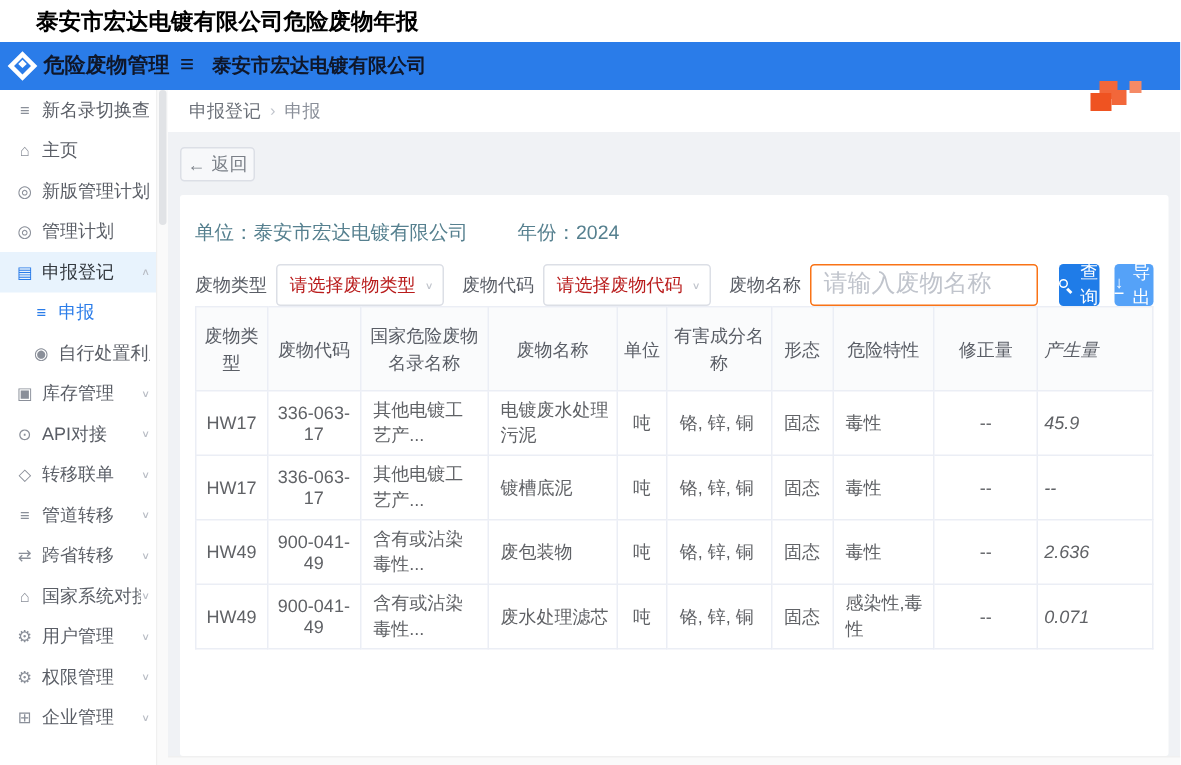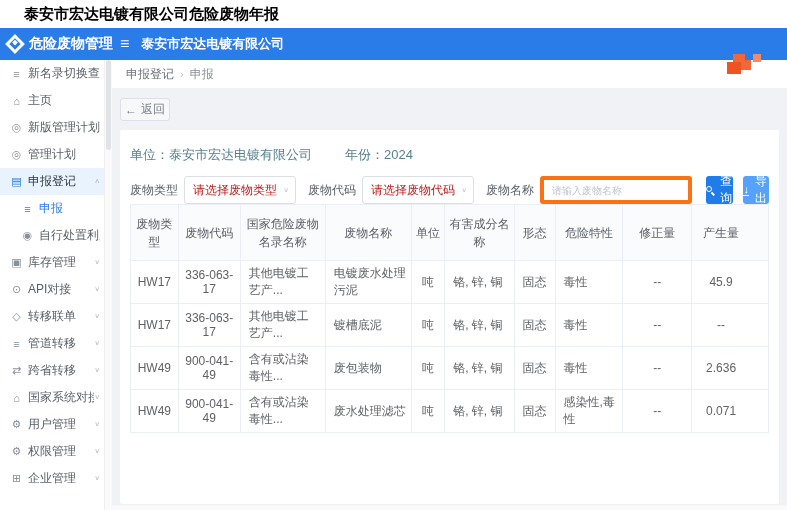--- a/index.html
+++ b/index.html
@@ -3,21 +3,21 @@
 <meta charset="utf-8">
 <style>
   * { margin:0; padding:0; box-sizing:border-box; }
   body { font-family:"Liberation Sans","DejaVu Sans",sans-serif; background:#fff; }
   .canvas { position:relative; width:787px; height:510px; overflow:hidden; background:#fff; }
 
   
   .doc-title { height:28px; padding:5px 24px; font-size:15px; font-weight:bold; color:#000; }
 
   
-  .app-header { height:32px; background:#2a7ce9; display:flex; align-items:center; color:#ffffff; }
+  .app-header { height:32px; background:#2a7ce9; display:flex; align-items:center; color:#0f172a; }
   .brand { display:flex; align-items:center; width:110px; padding-left:8px; }
   .logo { position:relative; width:14px; height:14px; transform:rotate(45deg); border:3px solid #fff; margin-right:7px; flex:none; }
   .logo i { position:absolute; left:1px; top:1px; width:4px; height:4px; background:#fff; }
   .brand-name { font-size:14px; font-weight:bold; white-space:nowrap; }
   .hamburger { font-size:16px; margin:0 12px 0 10px; cursor:pointer; }
   .company { font-size:13px; font-weight:bold; }
 
   .main-row { display:flex; height:450px; }
 
   
@@ -51,39 +51,39 @@
   .card { margin-top:9px; background:#fff; flex:1; padding:12px 10px 0 10px; border-radius:2px; }
 
   .info-row { display:flex; padding:4px 0 12px 0; font-size:13px; color:#56808f; }
   .info-unit { width:215px; }
 
   .filter-row { display:flex; align-items:center; font-size:12px; color:#5a5e66; }
   .f-label { margin-right:6px; white-space:nowrap; }
   .select { position:relative; width:148px; height:28px; border:1px solid #dcdfe6; border-radius:3px; background:#fff; display:flex; align-items:center; padding:0 18px 0 8px; margin-right:12px; cursor:pointer; }
   .select .ph { color:#b91c1c; font-size:12px; white-space:nowrap; overflow:hidden; }
   .select .caret { position:absolute; right:6px; color:#c0c4cc; font-size:8px; transform:scaleY(.8); }
-  .text-input { width:152px; height:28px; border:4px solid #f97316; border-radius:3px; padding:0 8px; font-size:10px; color:#5a5e66; margin-right:14px; font-family:inherit; }
+  .text-input { width:152px; height:28px; border:1px solid #f97316; border-radius:3px; padding:0 8px; font-size:16px; color:#5a5e66; margin-right:14px; font-family:inherit; }
   .text-input::placeholder { color:#c0c4cc; }
   .btn { display:inline-flex; align-items:center; justify-content:center; gap:4px; height:28px; border:none; border-radius:3px; color:#fff; font-size:12px; cursor:pointer; font-family:inherit; }
   .btn-search { width:62px; background:#1f7ce8; margin-right:10px; }
   .btn-export { width:58px; background:#55a2f8; }
   .mag { position:relative; width:9px; height:9px; flex:none; }
   .mag b { position:absolute; left:0; top:0; width:6px; height:6px; border:1.5px solid #fff; border-radius:50%; }
   .mag i { position:absolute; right:0; bottom:0; width:4px; height:1.5px; background:#fff; transform:rotate(45deg); }
   .dl { font-size:11px; line-height:10px; border-bottom:1.5px solid #fff; padding-bottom:1px; font-style:normal; }
 
   .measure-row { display:flex; justify-content:flex-end; align-items:center; padding:10px 4px 8px 0; font-size:12px; color:#5a5e66; }
   .help-dot { width:14px; height:14px; border-radius:50%; background:#2a7ce9; color:#fff; font-size:10px; display:flex; align-items:center; justify-content:center; margin:0 4px; }
   .measure-unit { color:#2a7ce9; }
 
   table.grid { width:100%; border-collapse:collapse; font-size:12px; color:#606266; }
   .grid th, .grid td { border:1px solid #ebeef5; font-weight:normal; text-align:center; padding:4px 4px; }
   .grid thead th { background:#fafbfc; height:56px; color:#5a5e66; line-height:1.5; }
   .grid tbody td { height:38px; background:#fff; }
-  .grid td.num, .grid th.num { text-align:center; padding-right:22px; }
+  .grid td.num, .grid th.num { text-align:left; padding-right:22px;font-style:italic; }
   .grid td.txt { text-align:left; padding-left:8px; }
 
   .bottom-gutter { height:6px; background:#fafafa; border-top:1px solid #f0f0f0; }
 </style>
 </head>
 <body>
 
 <div class="canvas">
 
   <div class="doc-title">泰安市宏达电镀有限公司危险废物年报</div>

